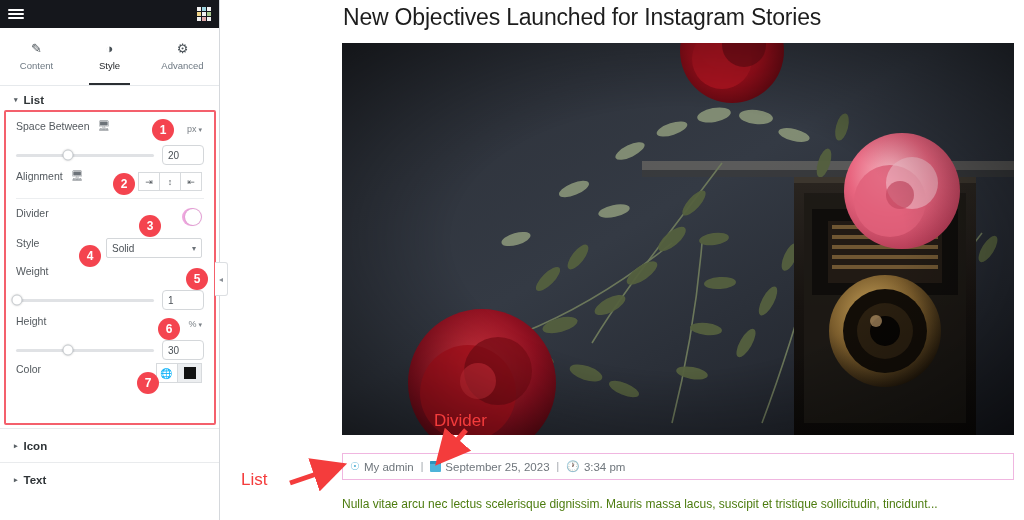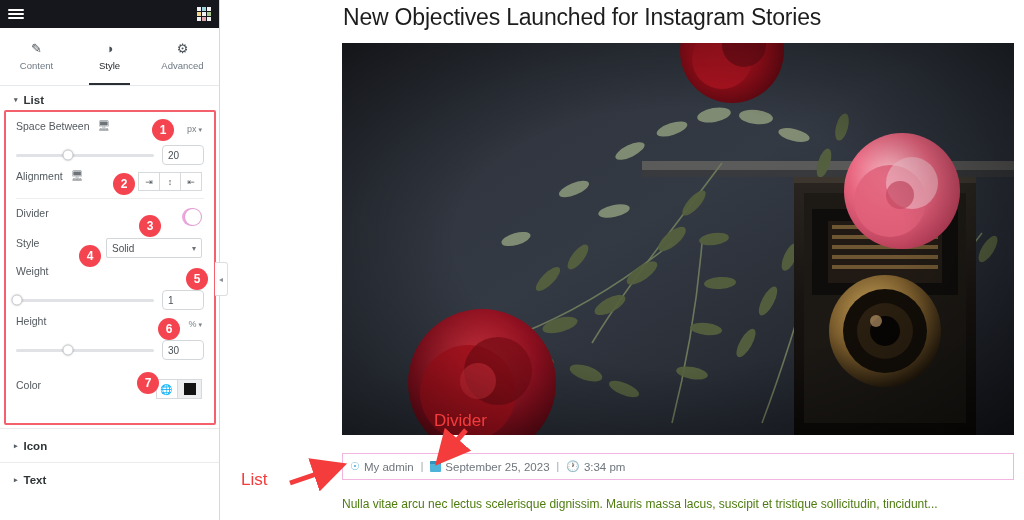--- a/index.html
+++ b/index.html
@@ -314,21 +314,21 @@
           </span>
         </div>
         <div class="slider-row">
           <div class="track">
             <div class="knob" style="left:38%"></div>
           </div>
           <div class="numbox">30</div>
         </div>
       </div>
 
-      <div class="ctl" style="margin-top:16px;height:24px">
+      <div class="ctl" style="margin-top:0;height:24px">
         <div class="ctl-label-row" style="height:20px">
           <span class="ctl-label">Color</span>
           <span class="color-group">
             <span class="color-btn">🌐</span>
             <span class="color-swatch">
                 <i></i>
               </span>
           </span>
         </div>
       </div>

